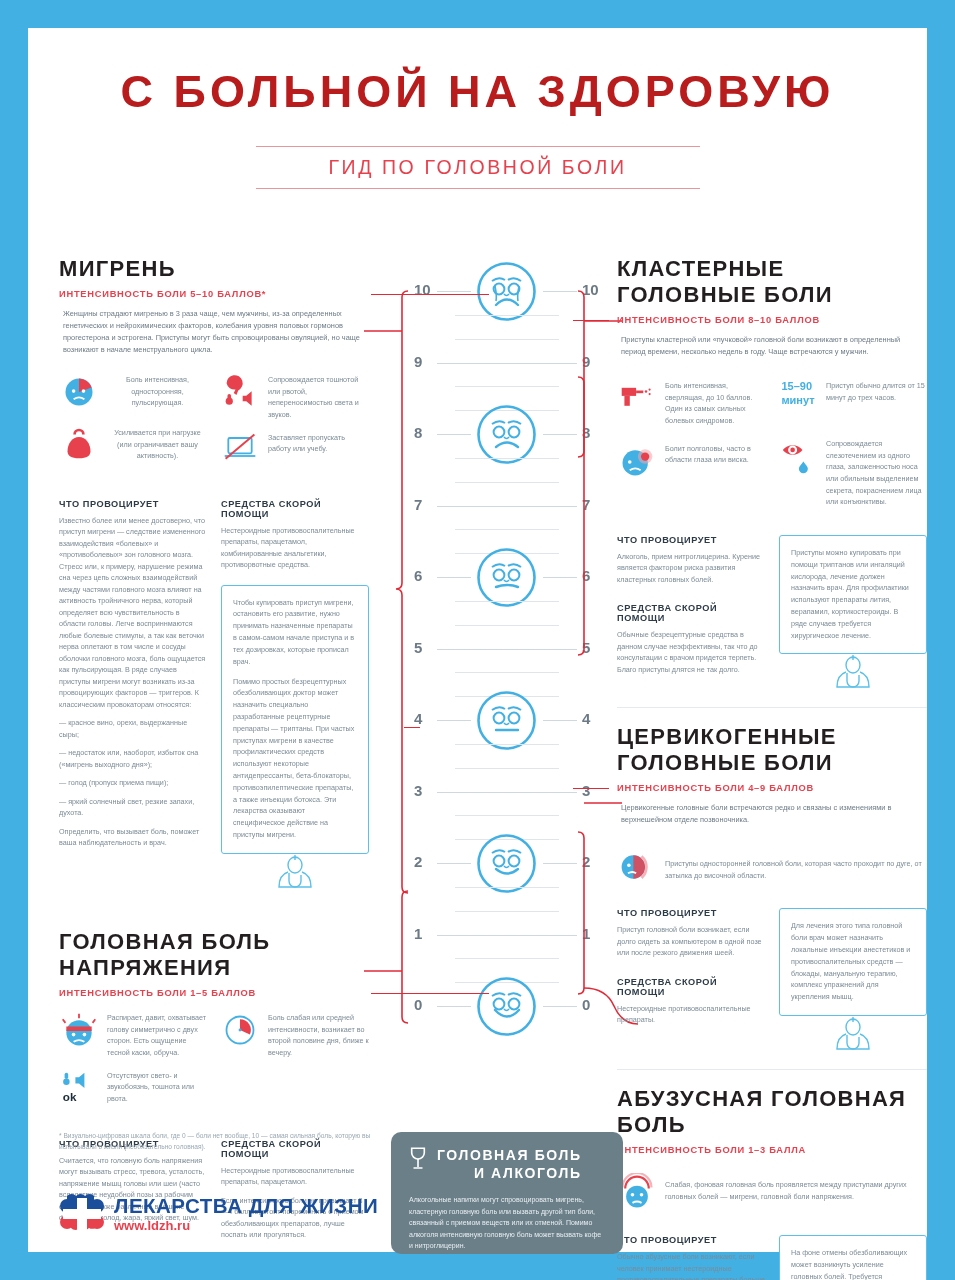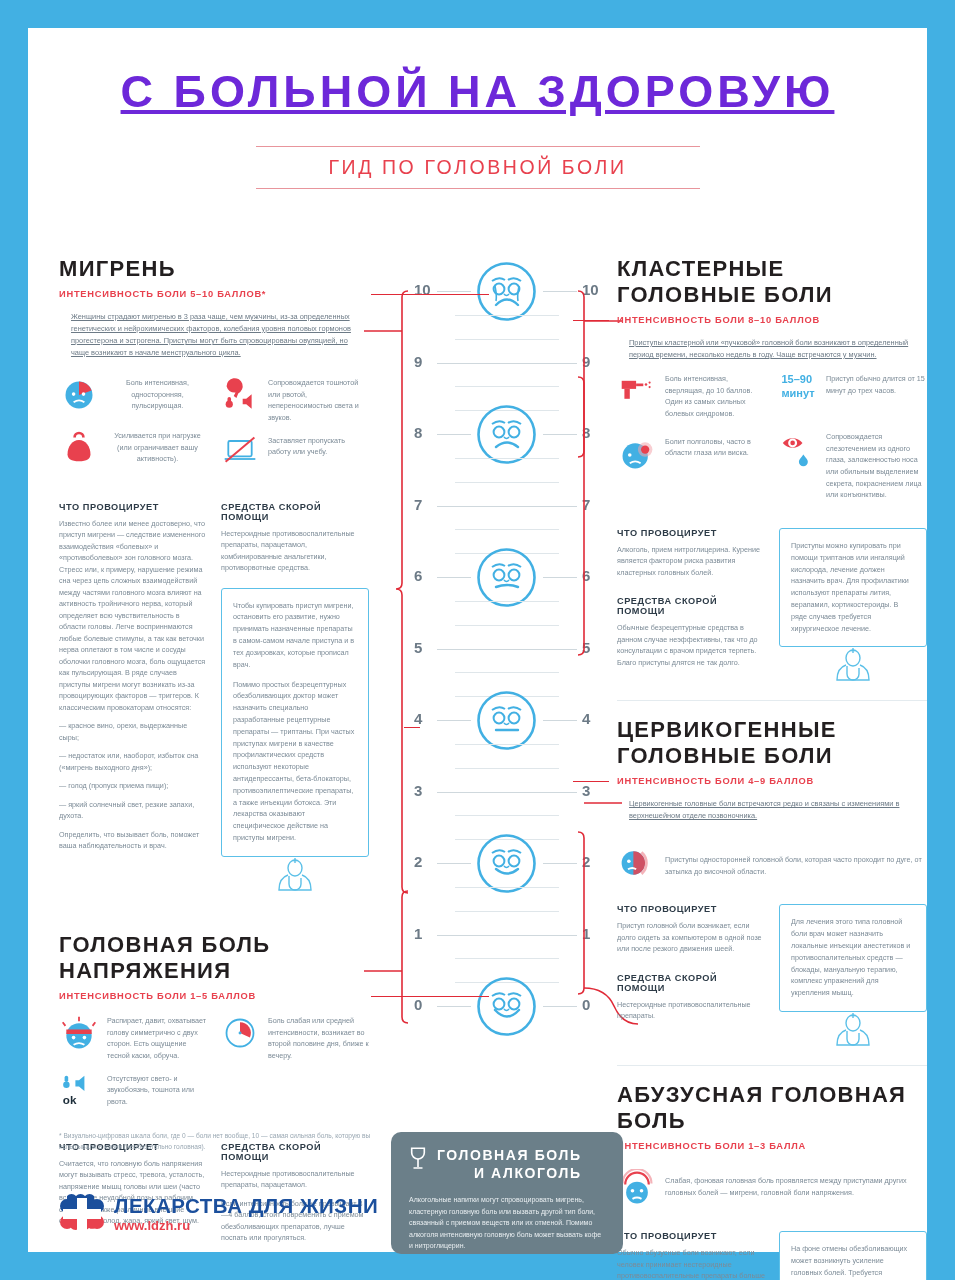--- a/index.html
+++ b/index.html
@@ -2,29 +2,29 @@
 <html><head>
 <meta charset="utf-8">
 <style>
   html,body{margin:0;padding:0;background:#fff;}
   body{font-family:"Liberation Sans","DejaVu Sans",sans-serif;}
   #page{position:relative;width:955px;height:1280px;background:#42b0e3;overflow:hidden;}
   #sheet{position:absolute;left:28px;top:28px;width:899px;height:1224px;background:#ffffff;}
 
   
   .hdr{position:absolute;left:0;top:0;width:899px;text-align:center;}
-  .hdr h1{margin:0;padding-top:38px;font-size:45px;letter-spacing:4px;font-weight:bold;color:#6d28d9;text-decoration:underline;}
+  .hdr h1{margin:0;padding-top:38px;font-size:45px;letter-spacing:4px;font-weight:bold;color:#b91c1c;}
   .sub-wrap{margin:28px auto 5px;width:444px;}
   .sub-rule{height:1px;background:#e8959c;width:100%;}
   .sub-txt{font-size:19.5px;letter-spacing:2.6px;color:#e8414e;font-weight:normal;padding:9px 0 9px;}
 
   
   .secttitle{font-size:22px;font-weight:bold;letter-spacing:1.3px;color:#231f20;margin:0 0 7px;}
   .intens{font-size:9.3px;font-weight:bold;letter-spacing:.75px;color:#e8414e;margin:0 0 9px;position:relative;}
-  .lead{font-size:7.4px;line-height:1.62;color:#6c7a86;margin:12px;text-decoration:underline;}
+  .lead{font-size:7.4px;line-height:1.62;color:#6c7a86;margin:4px;}
   .colhead{font-size:9.2px;font-weight:bold;letter-spacing:.55px;color:#2d3b47;margin:0 0 6px;}
   .body-s{font-size:7.2px;line-height:1.6;color:#7c8b97;margin:0 0 7px;}
   .body-s:last-child{margin-bottom:0;}
   .itemtxt{font-size:7.2px;line-height:1.62;color:#7c8b97;}
 
   
   .bubble{border:1px solid #5cc0e8;border-radius:3px;padding:11px 11px 12px;position:relative;background:#fff;}
   .bubble p{font-size:7.2px;line-height:1.64;color:#7c8b97;margin:0 0 8px;}
   .bubble p:last-child{margin-bottom:0;}
   .doc{display:block;margin:-1px auto 0;}
@@ -360,21 +360,21 @@
       </section>
     </div>
 
     <div class="colR">
 
       <section>
         <h2 class="secttitle">КЛАСТЕРНЫЕ ГОЛОВНЫЕ БОЛИ</h2>
         <div class="intens">ИНТЕНСИВНОСТЬ БОЛИ 8–10 БАЛЛОВ<span class="redline" style="left: -44px; top: 50%; width: 36px;"></span></div>
         <p class="lead">Приступы кластерной или «пучковой» головной боли возникают в определенный период времени, несколько недель в году. Чаще встречаются у мужчин.</p>
 
-        <div style="display:flex;gap:12px;margin-top:10px;">
+        <div style="display:flex;gap:12px;margin-top:22px;">
           <div style="flex:1;">
             <div class="feat">
               <div class="ico">
                 <svg width="36" height="30" viewBox="0 0 40 32">
                     <path d="M3 8h16v9H3z" fill="#e8414e"></path>
                     <path d="M19 11h8v3h-8z" fill="#e8414e"></path>
                     <path d="M6 17h6v11H6z" fill="#e8414e"></path>
                     <circle cx="30" cy="12" r="1.4" fill="#e8414e"></circle>
                     <circle cx="34" cy="10" r="1.2" fill="#e8414e"></circle>
                     <circle cx="34" cy="15" r="1.2" fill="#e8414e"></circle>

